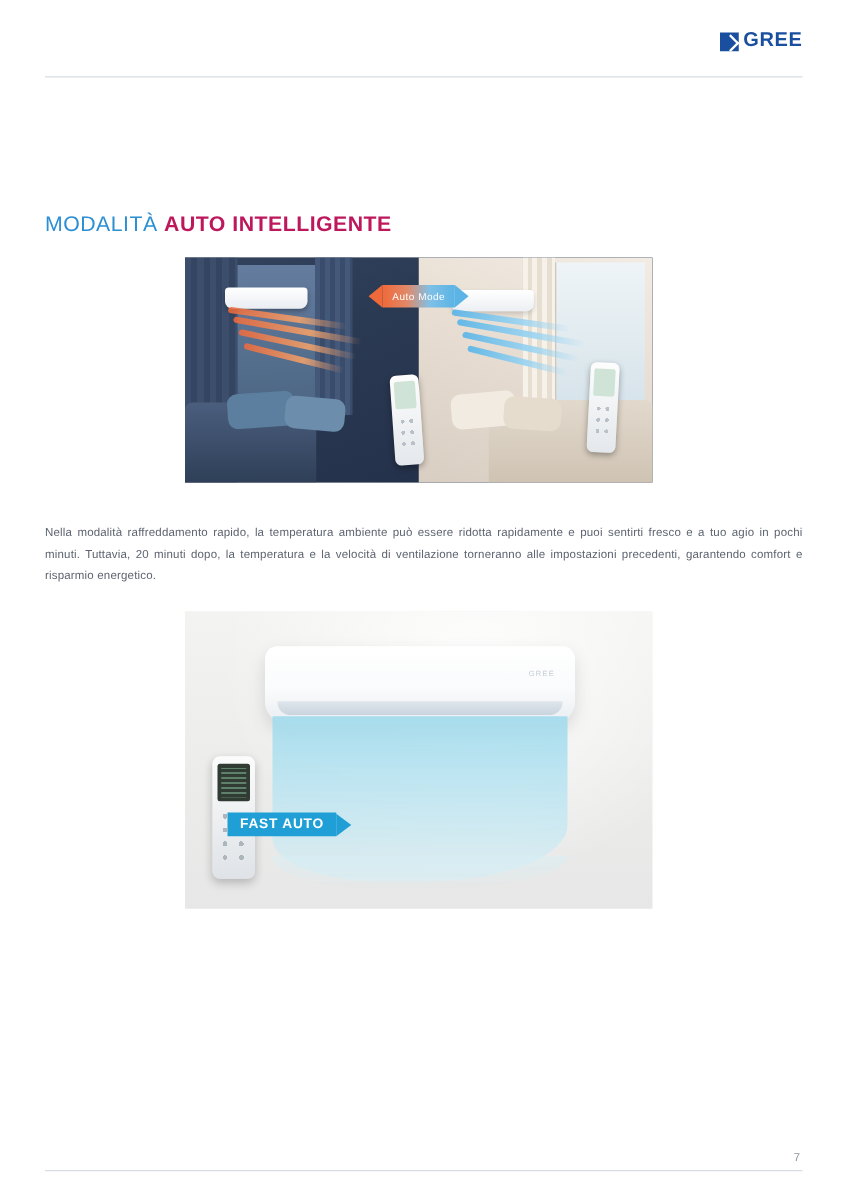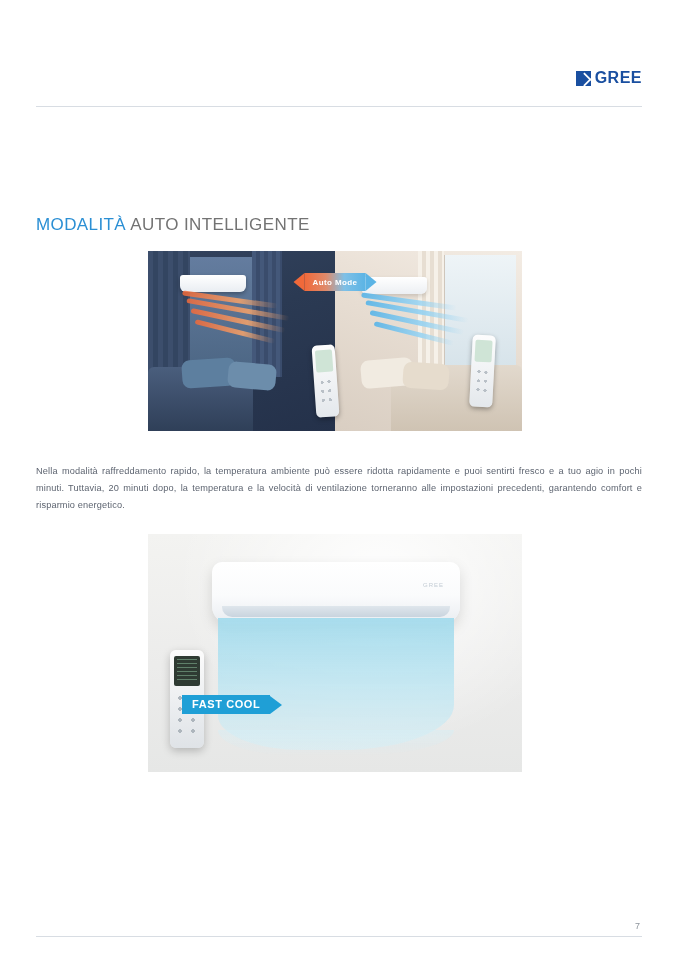--- a/index.html
+++ b/index.html
@@ -10,21 +10,20 @@
   body {
     width: 678px; height: 959px;
     position: relative;
     font-family: "Liberation Sans", sans-serif;
     color: #4a4a4a;
     overflow: hidden;
   }
   .page {
     position: absolute; inset: 0;
     background: #ffffff;
-    margin-top: 45px;
   }
 
   
   .header {
     position: absolute;
     top: 0; left: 0; right: 0;
     height: 62px;
   }
   .logo {
     position: absolute;
@@ -70,22 +69,22 @@
 
   .section { position: relative; }
   .section-title {
     font-size: 17px;
     letter-spacing: 0.4px;
     color: #2b8fd4;
     font-weight: 400;
     margin: 0;
   }
   .section-title .bold {
-    font-weight: normal;
-    color: #737373;
+    font-weight: bold;
+    color: #be185d;
   }
   .section-body {
     margin-top: 14px;
     font-size: 9.2px;
     line-height: 1.85;
     color: #5d6470;
     text-align: justify;
     letter-spacing: 0.15px;
   }
 
@@ -248,21 +247,21 @@
   }
   .auto-badge .arrow-l { border-right: 11px solid #f0693a; }
   .auto-badge .arrow-r { border-left: 11px solid #5bb4e5; }
   .auto-badge .bar {
     height: 18px;
     padding: 0 8px;
     display: flex; align-items: center;
     background: linear-gradient(90deg,#f0693a 0%, #e08a6a 35%, #7fc0e6 65%, #5bb4e5 100%);
     color: #fff;
     font-size: 8px;
-    font-weight: bold;
+    font-weight: normal;
     letter-spacing: .4px;
     white-space: nowrap;
   }
 
   
   #fig-fast {
     width: 374px; height: 238px;
     margin-top: 20px;
     margin-left: 112px;
     display: block;
@@ -445,21 +444,21 @@
         <div class="wall-shadow"></div>
         <div class="ac-big">
           <span class="brand">GREE</span>
         </div>
         <div class="air-cone"></div>
         <div class="remote-big">
           <div class="screen"></div>
           <div class="btns"></div>
         </div>
         <div class="fastcool-badge">
-          <span class="bar">FAST COOL</span>
+          <span class="bar">FAST AUTO</span>
           <span class="tip"></span>
         </div>
       </div>
     </div>
 
   </div>
 
   <div class="footer-rule"></div>
   <div class="page-number">7</div>
 

